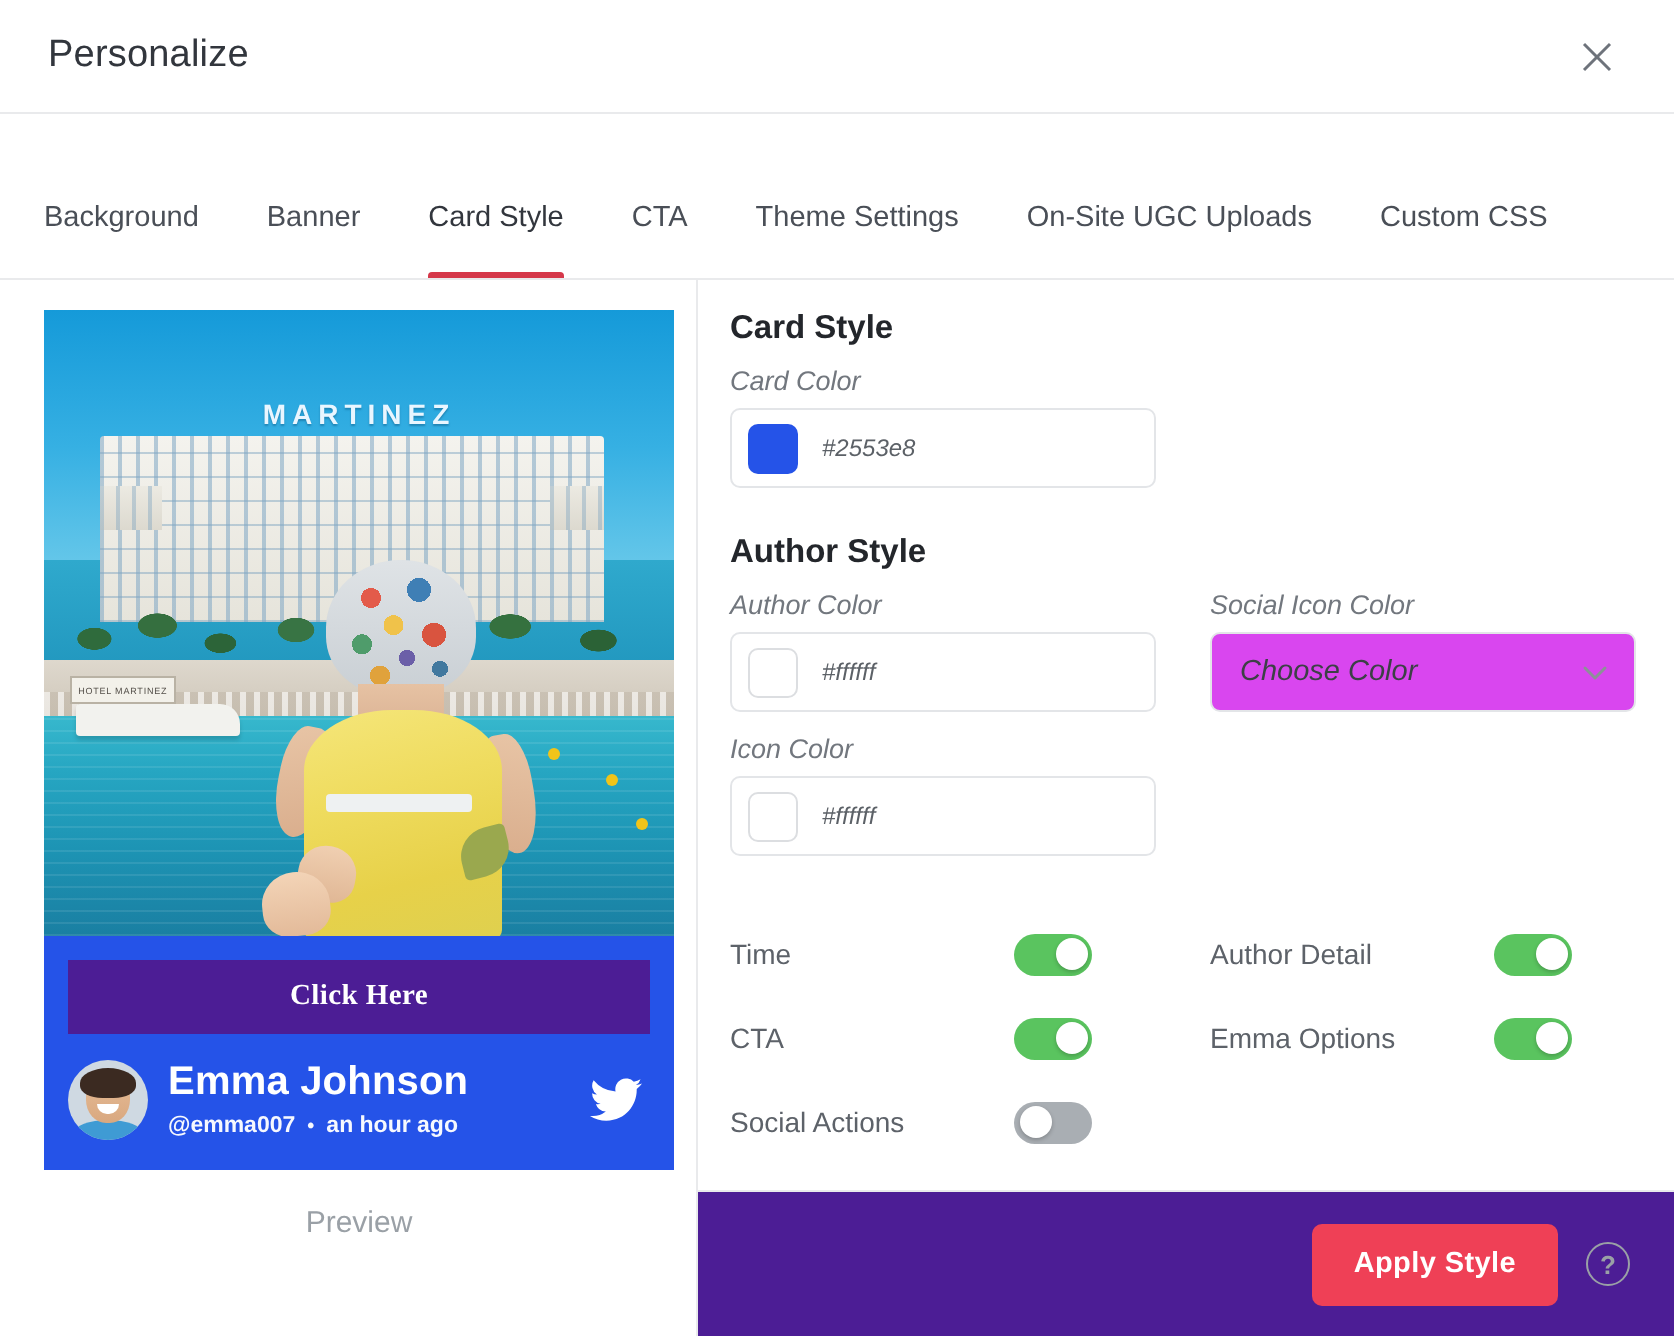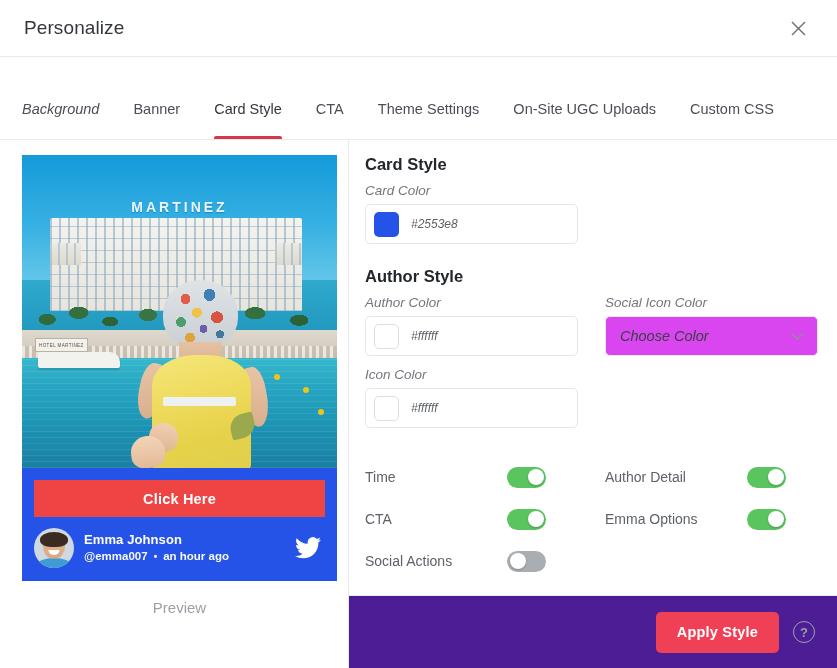--- a/index.html
+++ b/index.html
@@ -76,21 +76,21 @@
     align-items: center;
     height: 100%;
     padding: 0 17px;
     font-size: 14.5px;
     color: #4a4f57;
     cursor: pointer;
     white-space: nowrap;
     padding-bottom: 22px;
     align-items: flex-end;
   }
-  .tab:first-child { padding-left: 0; font-style: italic; }
+  .tab:first-child { padding-left: 0; }
   .tab.active { color: #32363d; }
   .tab.active::after {
     content: "";
     position: absolute;
     left: 17px;
     right: 17px;
     bottom: 0;
     height: 3px;
     background: #d5384a;
     border-radius: 2px 2px 0 0;
@@ -308,27 +308,27 @@
   }
 
   
   .card-cta-wrap {
     padding: 12px 12px 0 12px;
     background: #2553e8;
   }
   .card-cta {
     display: block;
     width: 100%;
-    background: #ef4444;
+    background: #4c1d95;
     color: #ffffff;
     border: none;
     height: 37px;
     font-size: 14.5px;
     font-weight: 700;
-    font-family: Liberation Sans, sans-serif;
+    font-family: Liberation Serif, serif;
     cursor: pointer;
     letter-spacing: .2px;
   }
   .card-author {
     background: #2553e8;
     display: flex;
     align-items: center;
     padding: 11px 12px 13px 12px;
     gap: 10px;
   }
@@ -363,21 +363,21 @@
   .av-body {
     position:absolute; left:50%; bottom:-3px;
     transform: translateX(-50%);
     width: 34px; height: 13px;
     border-radius: 50% 50% 0 0;
     background: #3f9bd4;
   }
   .author-meta { flex: 1 1 auto; min-width: 0; }
   .author-name {
     color: #ffffff;
-    font-size: 13px;
+    font-size: 20px;
     font-weight: 700;
     line-height: 1.35;
     letter-spacing: .1px;
   }
   .author-sub {
     color: #ffffff;
     font-size: 11.5px;
     font-weight: 700;
     line-height: 1.5;
     opacity: .96;

